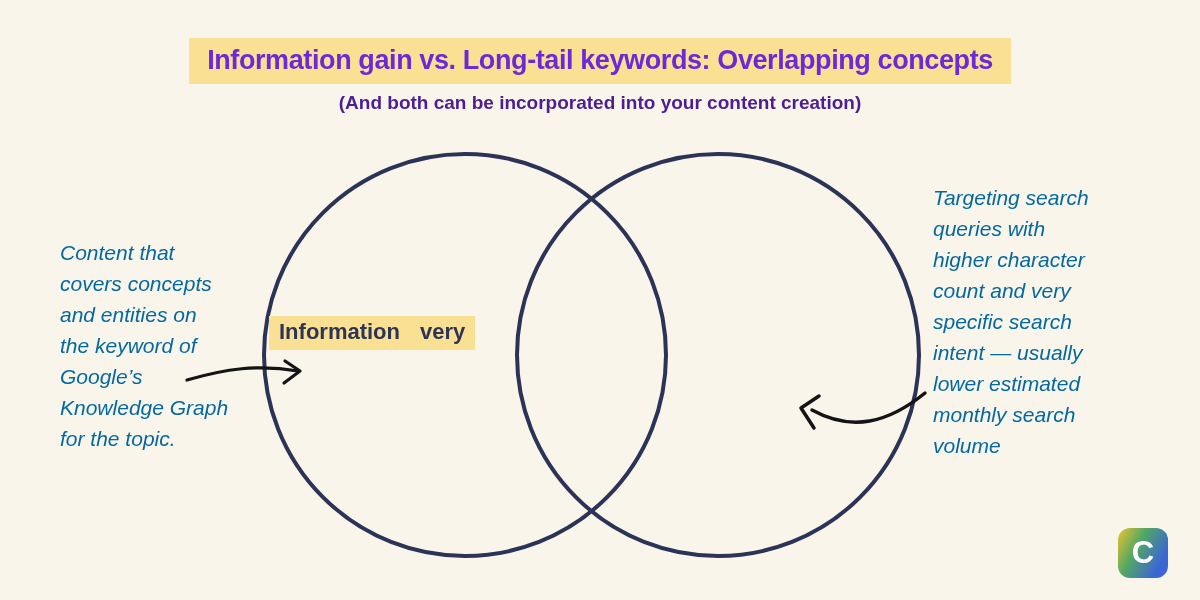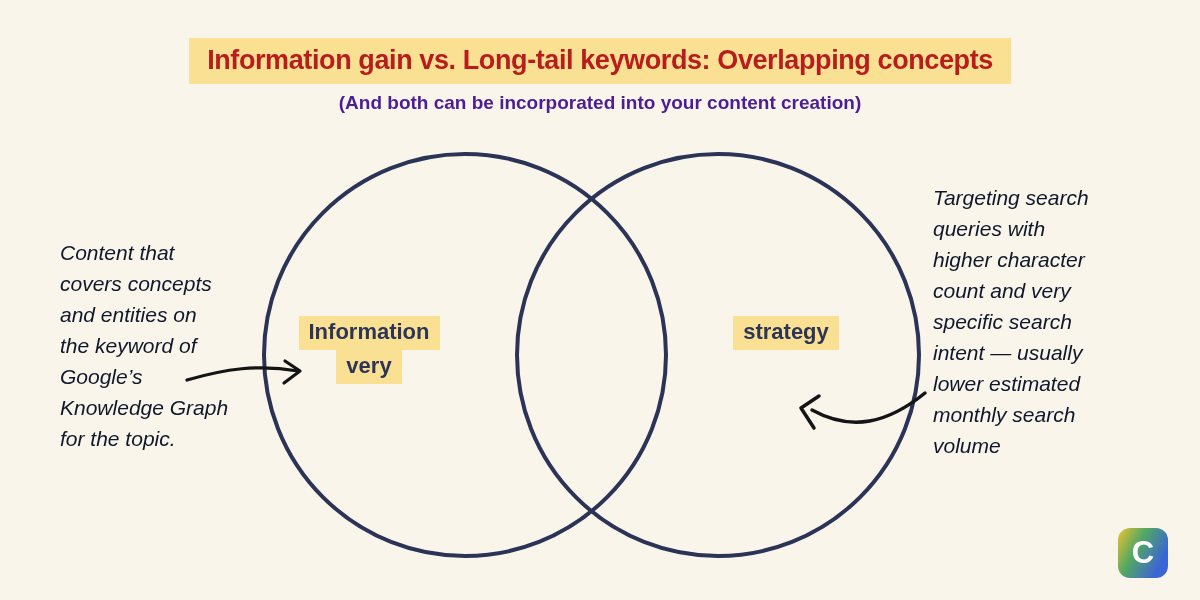--- a/index.html
+++ b/index.html
@@ -17,60 +17,60 @@
     left: 50%;
     transform: translateX(-50%);
     background: #fae093;
     padding: 7px 18px 8px 18px;
     white-space: nowrap;
   }
   .title-text {
     font-size: 27px;
     font-weight: 800;
     letter-spacing: -0.4px;
-    color: #b91c1c;
+    color: #6d28d9;
   }
   .subtitle {
     position: absolute;
     top: 92px;
     left: 0;
     width: 100%;
     text-align: center;
     font-size: 19px;
     font-weight: 700;
     color: #4c1d95;
   }
   .venn-svg {
     position: absolute;
     top: 0; left: 0;
     width: 1200px; height: 600px;
   }
   .circle-label {
     position: absolute;
     display: flex;
-    flex-direction: column;
+    flex-direction: row;
     align-items: center;
     font-size: 22px;
     font-weight: 700;
     color: #2c3557;
     text-align: center;
   }
   .circle-label span {
     background: #fae093;
     padding: 2px 10px 4px 10px;
     line-height: 28px;
   }
   .label-left  { left: 269px; top: 316px; width: 200px; }
   .label-right { left: 666px; top: 316px; width: 240px; }
   .annotation {
     position: absolute;
     font-style: italic;
     font-size: 21px;
     line-height: 31px;
-    color: #0f172a;
+    color: #0369a1;
     white-space: pre-line;
   }
   .annotation-left  { left: 60px;  top: 237px; width: 220px; }
   .annotation-right { left: 933px; top: 182px; width: 210px; }
   .brand-logo {
     position: absolute;
     left: 1118px;
     top: 528px;
     width: 50px;
     height: 50px;
@@ -109,21 +109,20 @@
     <path d="M 819 396 L 801 408 L 814 428"></path>
   </g>
 </svg>
 
 <div class="circle-label label-left">
   <span>Information</span>
   <span>very</span>
 </div>
 
 <div class="circle-label label-right">
-  <span>strategy</span>
 </div>
 
 <div class="annotation annotation-left">Content that
 covers concepts
 and entities on
 the keyword of
 Google’s
 Knowledge Graph
 for the topic.</div>
 

